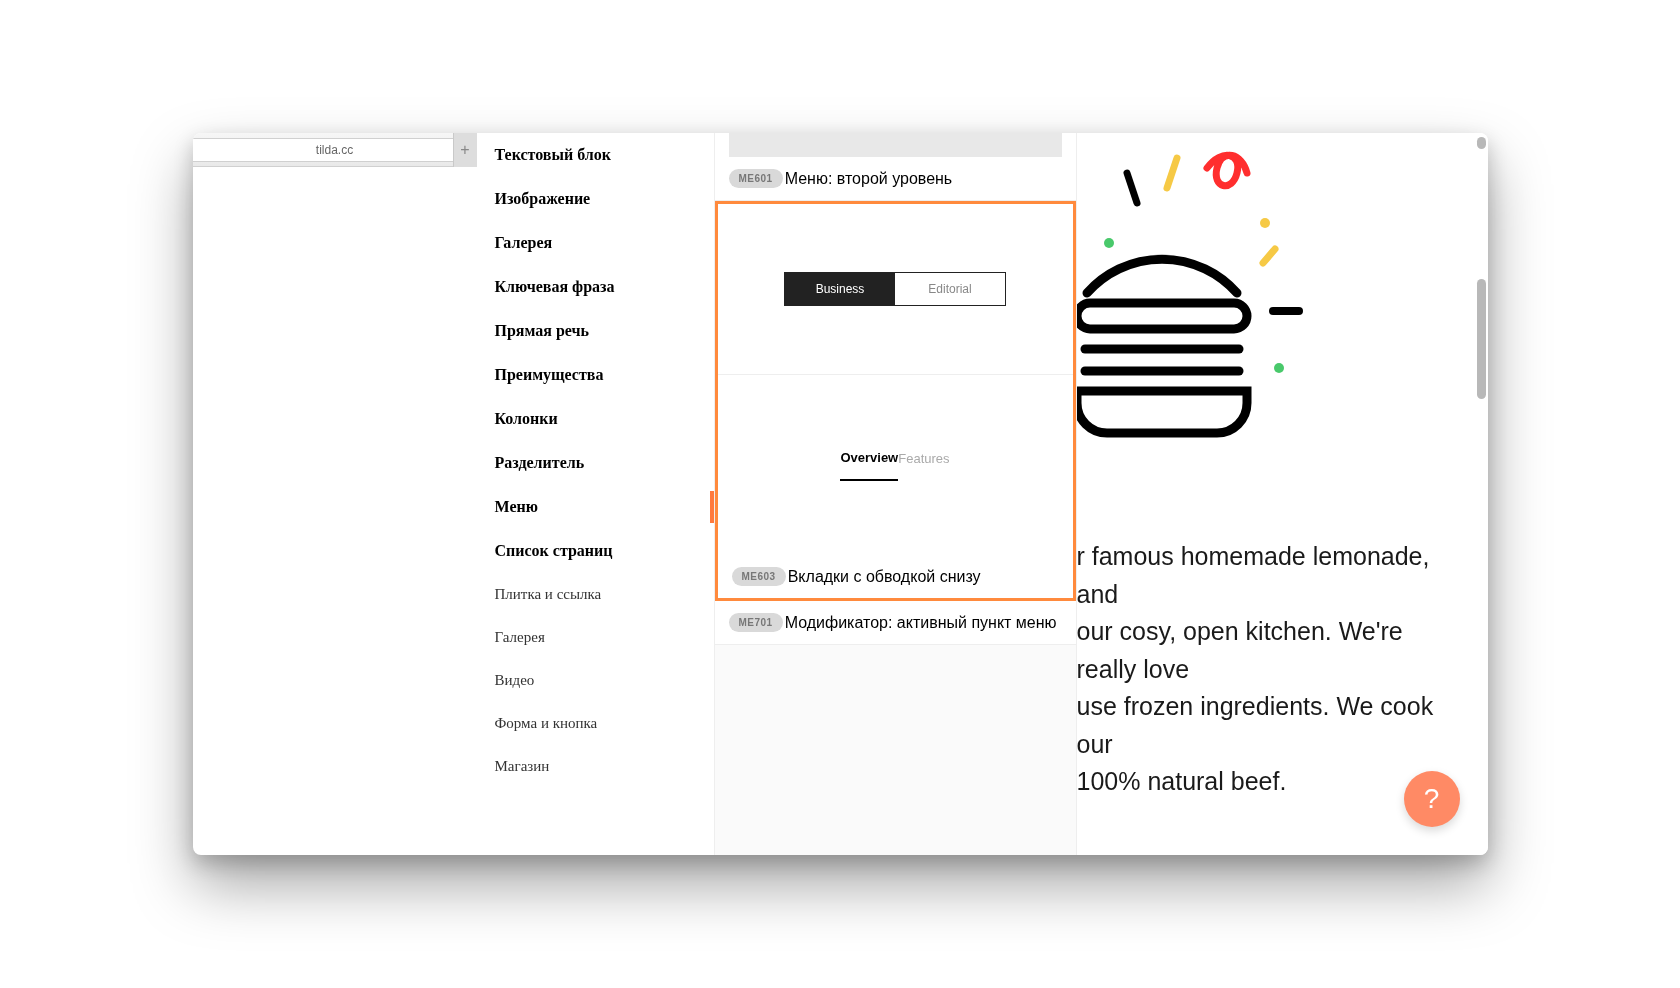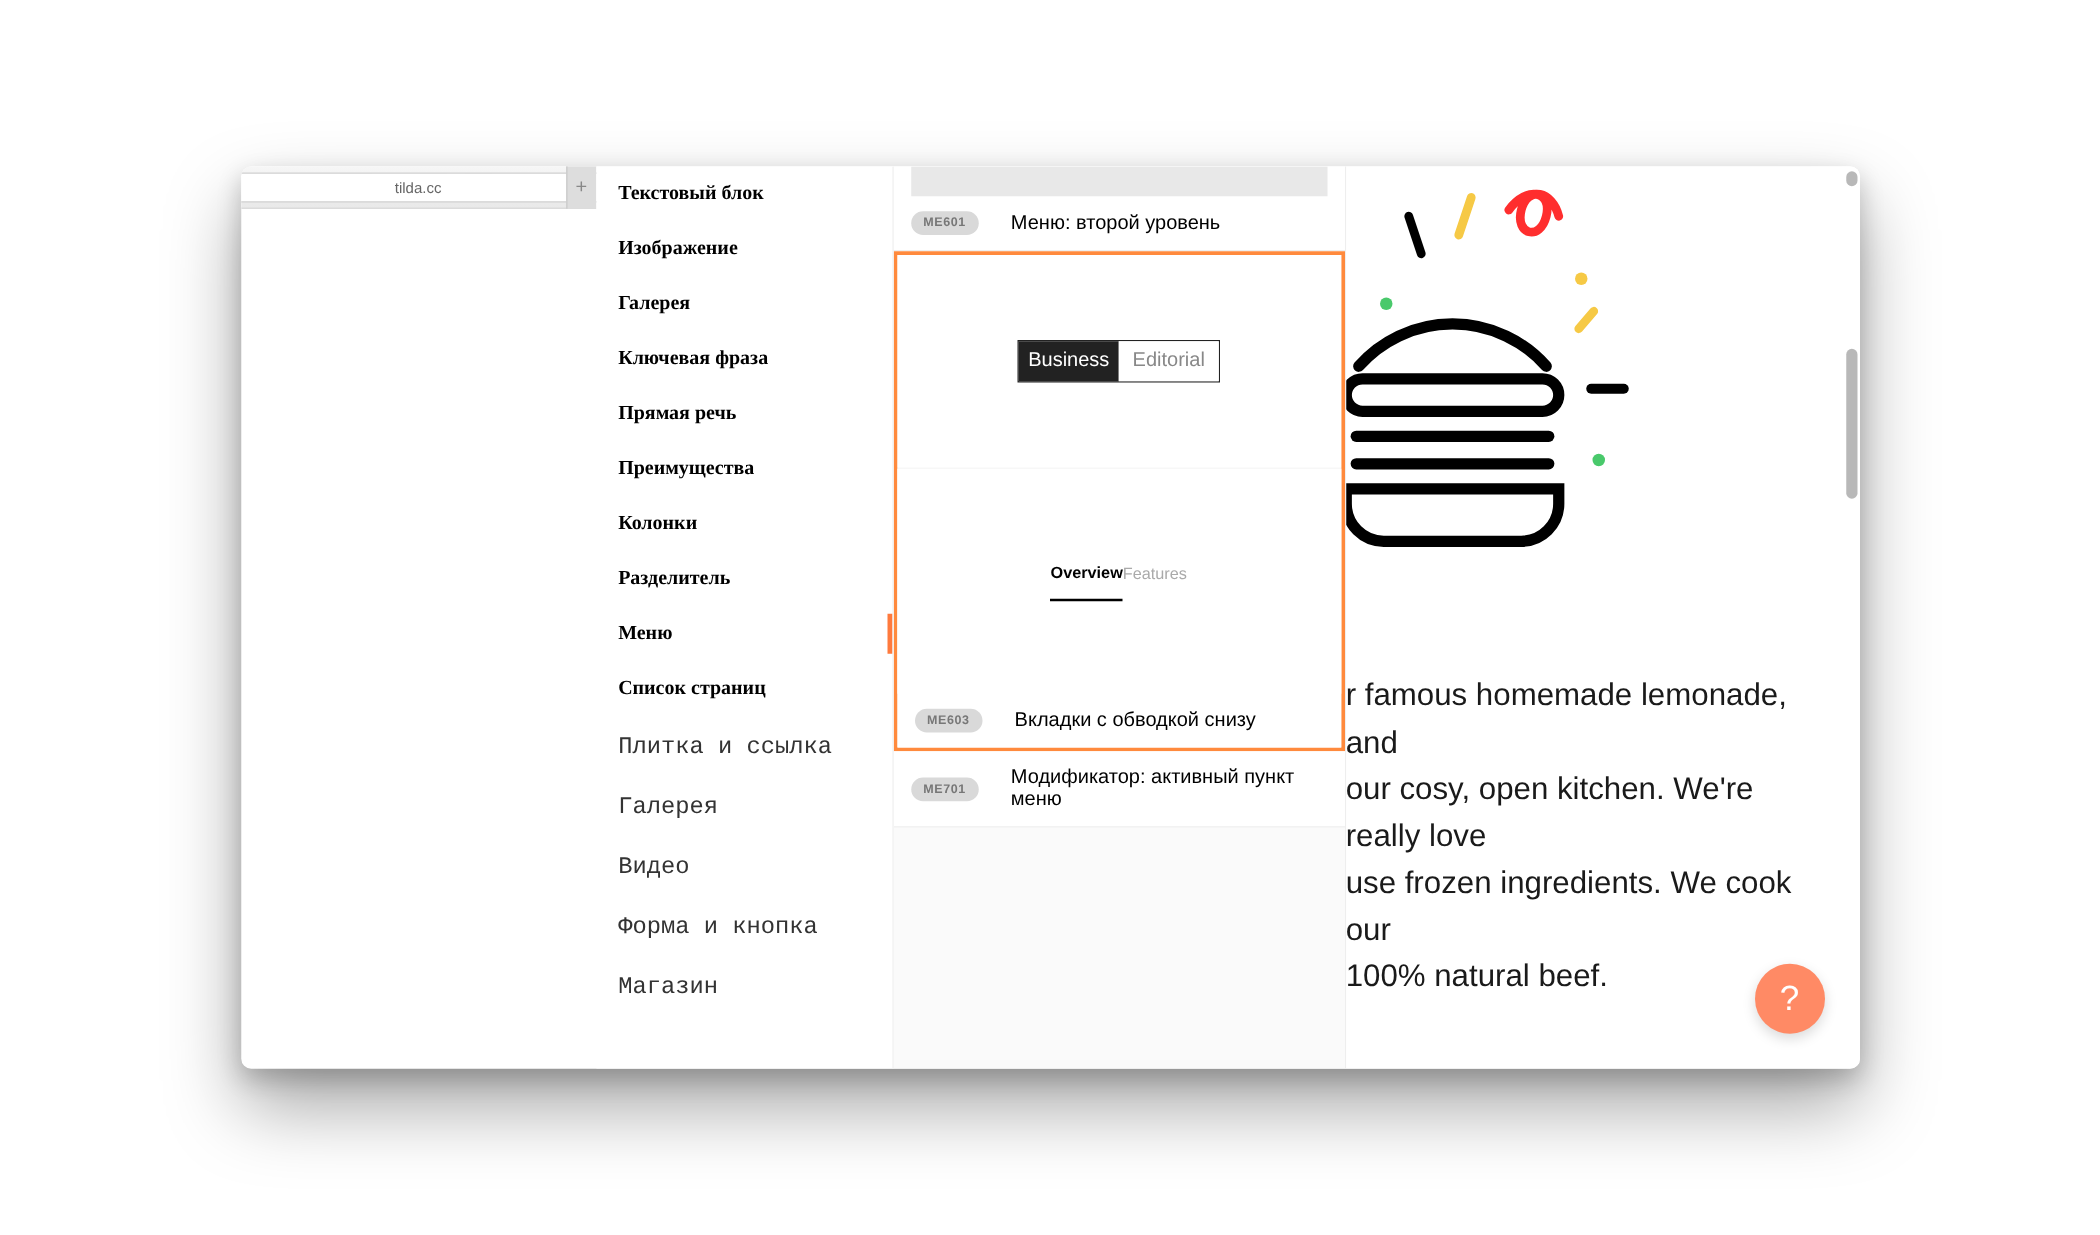--- a/index.html
+++ b/index.html
@@ -17,32 +17,32 @@
 .sqbtn:first-child{border-radius:4px 0 0 4px}
 .sqbtn:last-child{border-radius:0 4px 4px 0;border-left:none}
 .sqbtn.single{border-radius:4px;margin-left:8px}
 .addrwrap{position:absolute;left:50%;transform:translateX(-50%);width:530px;height:24px;background:#fff;border:1px solid #d0d0d0;border-radius:4px;display:flex;align-items:center;justify-content:center;font-size:12px;color:#666}
 .addrwrap .reload{position:absolute;right:6px;color:#888;font-size:11px}
 .tbright{margin-left:auto;display:flex;gap:8px}
 .plustab{position:absolute;right:0;top:0;width:24px;height:34px;background:#ddd;border-left:1px solid #c9c9c9;display:flex;align-items:center;justify-content:center;color:#888;font-size:16px}
 .content{flex:1;display:flex;overflow:hidden;position:relative}
 .sidebar{width:238px;background:#fff;border-right:1px solid #eee;overflow:hidden}
 .sbitem{padding:13px 18px;font-size:16px;font-weight:700;color:#000;cursor:pointer;position:relative;font-family:Georgia,serif}
-.sbitem.light{font-weight:400;color:#333;font-family:Liberation Mono, monospace;font-size:19px}
+.sbitem.light{font-weight:400;color:#333;font-family:Liberation Serif, serif;font-size:15px}
 .sbitem.active::after{content:"";position:absolute;right:0;top:6px;bottom:6px;width:4px;background:#ff7a3d}
 .midcol{width:362px;background:#fafafa;border-right:1px solid #eee;overflow-y:auto;padding:0}
 .block-card{background:#fff;margin:0;border-bottom:1px solid #eee}
 .block-preview{height:auto;background:#fff}
-.block-caption{display:flex;align-items:center;gap:26px;padding:12px 14px}
+.block-caption{display:flex;align-items:center;gap:2px;padding:12px 14px}
 .chip{background:#d9d9d9;color:#777;font-size:10px;font-weight:700;padding:4px 10px;border-radius:12px;letter-spacing:.5px}
 .capt{font-size:16px;color:#000;font-weight:500}
 .hl-box{border:3px solid #ff8a3d;background:#fff}
 .prev-602{height:170px;display:flex;align-items:center;justify-content:center}
 .tabs602{display:flex;border:1px solid #222}
-.tabs602 .t{width:80px;height:32px;display:flex;align-items:center;justify-content:center;font-size:16px}
+.tabs602 .t{width:110px;height:32px;display:flex;align-items:center;justify-content:center;font-size:12px}
 .tabs602 .t.dark{background:#222;color:#fff}
 .tabs602 .t.light{background:#fff;color:#888}
 .prev-603{height:180px;display:flex;align-items:center;justify-content:center;}
 .tab603{font-size:13px;color:#aaa;padding-bottom:14px}
 .tab603.active{color:#000;font-weight:700;border-bottom:2px solid #000}
 .rightpane{flex:1;background:#fff;position:relative;overflow:hidden;padding:0 0 0 0}
 .burger-svg{position:absolute;left:-10px;top:-60px}
 .bodytext{position:absolute;left:0;top:405px;right:40px;font-size:25px;line-height:1.5;color:#1a1a1a;font-family:Arial,sans-serif}
 .scrollbar{position:absolute;right:2px;width:9px;background:rgba(0,0,0,.28);border-radius:5px}
 .scrollbar.s1{top:4px;height:12px}

